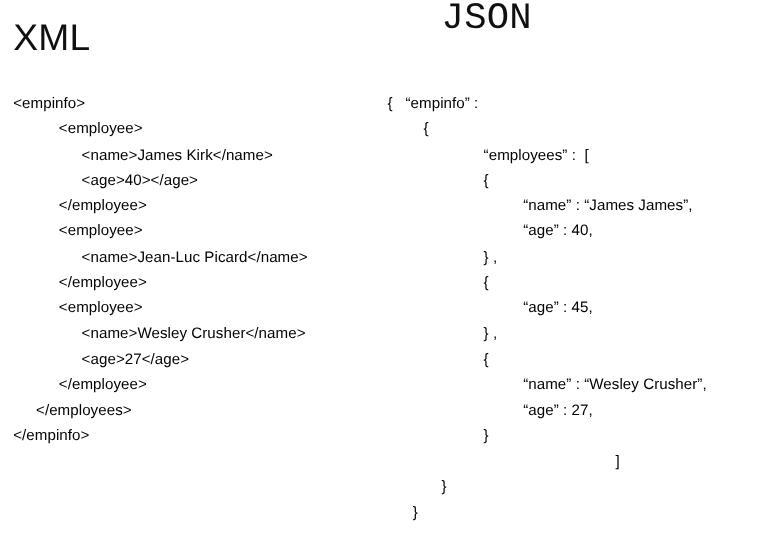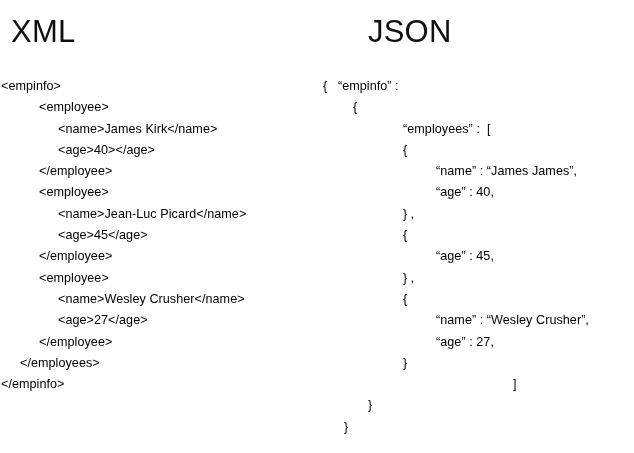--- a/index.html
+++ b/index.html
@@ -33,40 +33,40 @@
   .col-title {
     position: absolute;
     font-size: 31px;
     font-weight: 400;
     line-height: 1;
     letter-spacing: 0.2px;
     color: #101010;
     white-space: pre;
   }
   .col-xml .col-title  { left: 11px; top: 16px; }
-  .col-json .col-title { left: 51px; top: 16px; }
+  .col-json .col-title { left: 51px; top: 0; font-family: Liberation Mono, monospace; }
 
   .code-block {
     position: absolute;
     top: 76px;
     left: 0;
     right: 0;
   }
 
   .code-line {
     font-size: 12.6px;
     line-height: 21.3px;
     height: 21.3px;
     white-space: pre;
     color: #000000;
     letter-spacing: 0.05px;
   }
 
   
-  .col-xml .code-line { padding-left: 1px; }
+  .col-xml .code-line { padding-left: 11px; }
   .i0 { margin-left: 0px;  }
   .i1 { margin-left: 19px; }
   .i2 { margin-left: 38px; }
   .i3 { margin-left: 57px; }
 
   
   .col-json .code-line { padding-left: 6px; }
   .j0  { margin-left: 0px;   }
   .j1  { margin-left: 30px;  }
   .j2  { margin-left: 80px;  }
@@ -84,21 +84,20 @@
   <div class="column col-xml">
     <div class="col-title">XML</div>
     <div class="code-block">
         <div class="code-line i0">&lt;empinfo&gt;</div>
         <div class="code-line i2">&lt;employee&gt;</div>
         <div class="code-line i3">&lt;name&gt;James Kirk&lt;/name&gt;</div>
         <div class="code-line i3">&lt;age&gt;40&gt;&lt;/age&gt;</div>
         <div class="code-line i2">&lt;/employee&gt;</div>
         <div class="code-line i2">&lt;employee&gt;</div>
         <div class="code-line i3">&lt;name&gt;Jean-Luc Picard&lt;/name&gt;</div>
-        <div class="code-line i3">&lt;age&gt;45&lt;/age&gt;</div>
         <div class="code-line i2">&lt;/employee&gt;</div>
         <div class="code-line i2">&lt;employee&gt;</div>
         <div class="code-line i3">&lt;name&gt;Wesley Crusher&lt;/name&gt;</div>
         <div class="code-line i3">&lt;age&gt;27&lt;/age&gt;</div>
         <div class="code-line i2">&lt;/employee&gt;</div>
         <div class="code-line i1">&lt;/employees&gt;</div>
         <div class="code-line i0">&lt;/empinfo&gt;</div>
       </div>
   </div>
 

